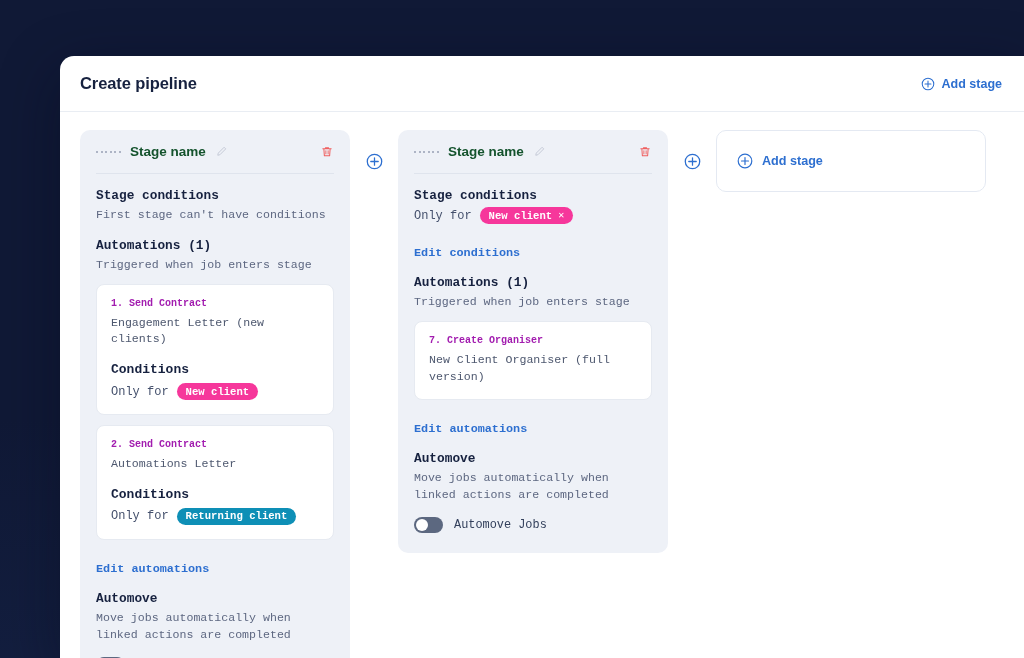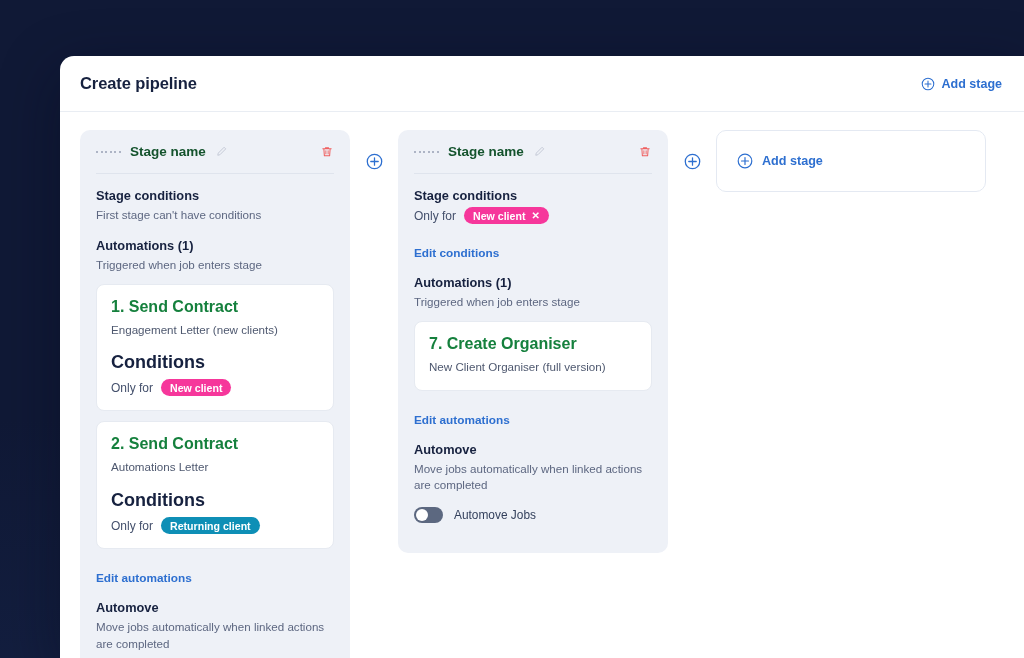--- a/index.html
+++ b/index.html
@@ -119,21 +119,21 @@
 
   .drag-dots {
     display: grid;
     grid-template-columns: 2px 2px;
     grid-auto-rows: 2px;
     gap: 2.6px;
     opacity: 0.85;
   }
   .drag-dots i { display: block; width: 2px; height: 2px; border-radius: 50%; background: #8892a8; }
 
-  .section { padding-top: 14px; }
+  .section { padding-top: 14px; font-family: Liberation Mono, monospace; }
   .section-title {
     font-size: 12.8px;
     font-weight: bold;
     color: #16213f;
     margin-bottom: 4px;
   }
   .section-sub {
     font-size: 11.6px;
     color: #5d6781;
     line-height: 1.45;
@@ -164,32 +164,32 @@
   .tag-x { font-size: 10px; font-weight: bold; line-height: 1; cursor: pointer; }
 
   .auto-card {
     background: #ffffff;
     border: 1px solid #e6eaf1;
     border-radius: 8px;
     padding: 13px 14px 14px 14px;
     margin-top: 10px;
   }
   .auto-title {
-    font-size: 16px;
-    font-weight: bold;
-    color: #15803d;
+    font-size: 10px;
+    font-weight: bold;
+    color: #a21caf;
     margin-bottom: 6px;
   }
   .auto-desc {
     font-size: 11.6px;
     color: #4e586f;
     line-height: 1.45;
   }
   .auto-cond-title {
-    font-size: 18px;
+    font-size: 13px;
     font-weight: bold;
     color: #16213f;
     margin-top: 14px;
     margin-bottom: 6px;
   }
 
   .link {
     display: inline-block;
     margin-top: 22px;
     font-size: 11.8px;

